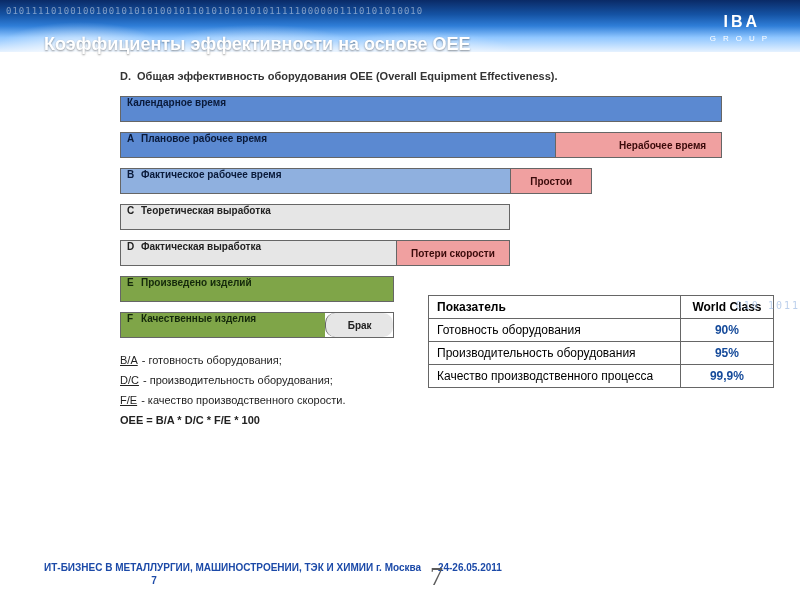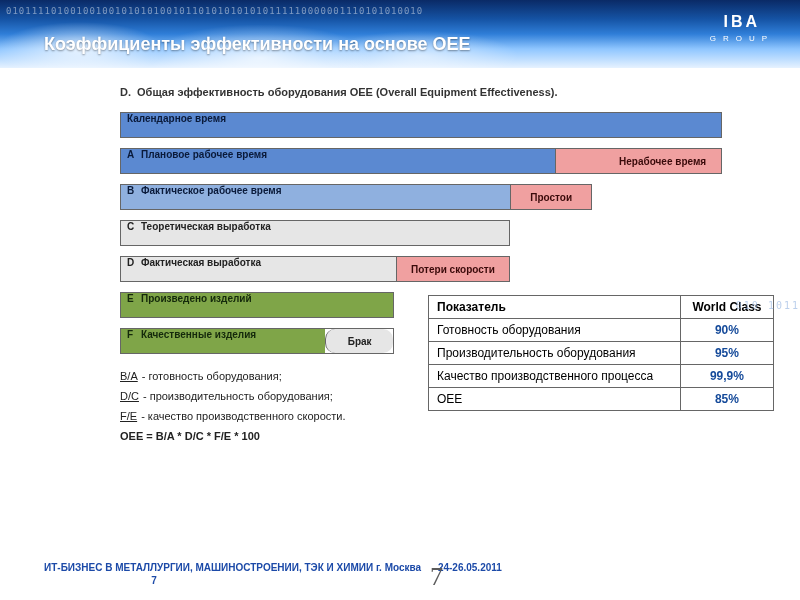--- a/index.html
+++ b/index.html
@@ -1,16 +1,16 @@
 <!DOCTYPE html>
 <html><head>
 <meta charset="utf-8">
 <style>
   html,body{margin:0;padding:0;width:800px;height:600px;font-family:Arial,Helvetica,sans-serif;background:#fff;overflow:hidden}
-  .banner{position:relative;height:68px;background:linear-gradient(180deg,#0a2a66 0%,#1553a4 28%,#2f7ed8 50%,#8fc6ff 72%,#e6f2ff 100%);color:#fff}
+  .banner{position:relative;height:52px;background:linear-gradient(180deg,#0a2a66 0%,#1553a4 28%,#2f7ed8 50%,#8fc6ff 72%,#e6f2ff 100%);color:#fff}
   .banner-clouds{position:absolute;inset:0;background:
     radial-gradient(120px 40px at 80px 50px,rgba(255,255,255,.75),rgba(255,255,255,0) 70%),
     radial-gradient(160px 48px at 260px 58px,rgba(255,255,255,.7),rgba(255,255,255,0) 70%),
     radial-gradient(140px 36px at 420px 56px,rgba(255,255,255,.55),rgba(255,255,255,0) 70%);
     pointer-events:none}
   .banner-bits{position:absolute;top:6px;left:6px;font-family:monospace;font-size:9px;color:rgba(255,255,255,.45);letter-spacing:1px;white-space:nowrap}
   .title{position:absolute;left:44px;top:34px;font-size:18px;font-weight:700;color:#fff;text-shadow:0 1px 2px rgba(0,0,0,.4)}
   .logo{position:absolute;right:26px;top:12px;text-align:center;color:#fff}
   .logo-main{font-size:16px;font-weight:900;letter-spacing:3px;line-height:20px}
   .logo-sub{font-size:8px;letter-spacing:7px;margin-top:2px}
@@ -141,24 +141,20 @@
         <td class="val">90%</td>
       </tr>
       <tr>
         <td>Производительность оборудования</td>
         <td class="val">95%</td>
       </tr>
       <tr>
         <td>Качество производственного процесса</td>
         <td class="val">99,9%</td>
       </tr>
-      <tr>
-        <td>OEE</td>
-        <td class="val">85%</td>
-      </tr>
     </tbody>
 </table>
 
 <div class="side-bits">010 1011</div>
 
 <div class="footer">
   <span>ИТ-БИЗНЕС В МЕТАЛЛУРГИИ, МАШИНОСТРОЕНИИ, ТЭК И ХИМИИ    г. Москва</span>
   <span class="date">24-26.05.2011</span>
   <span class="footer-pg-small">7</span>
 </div>

